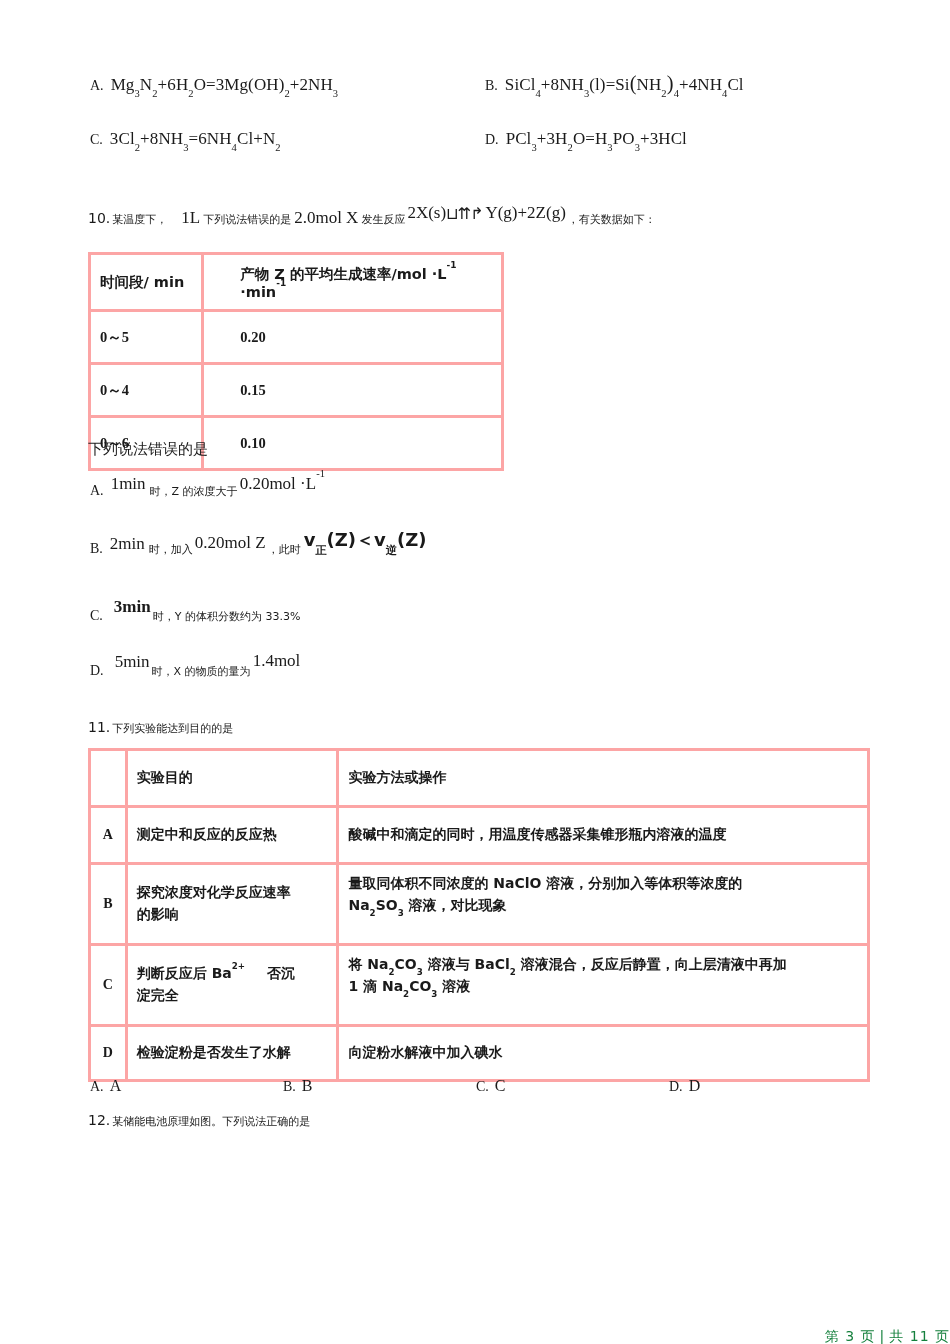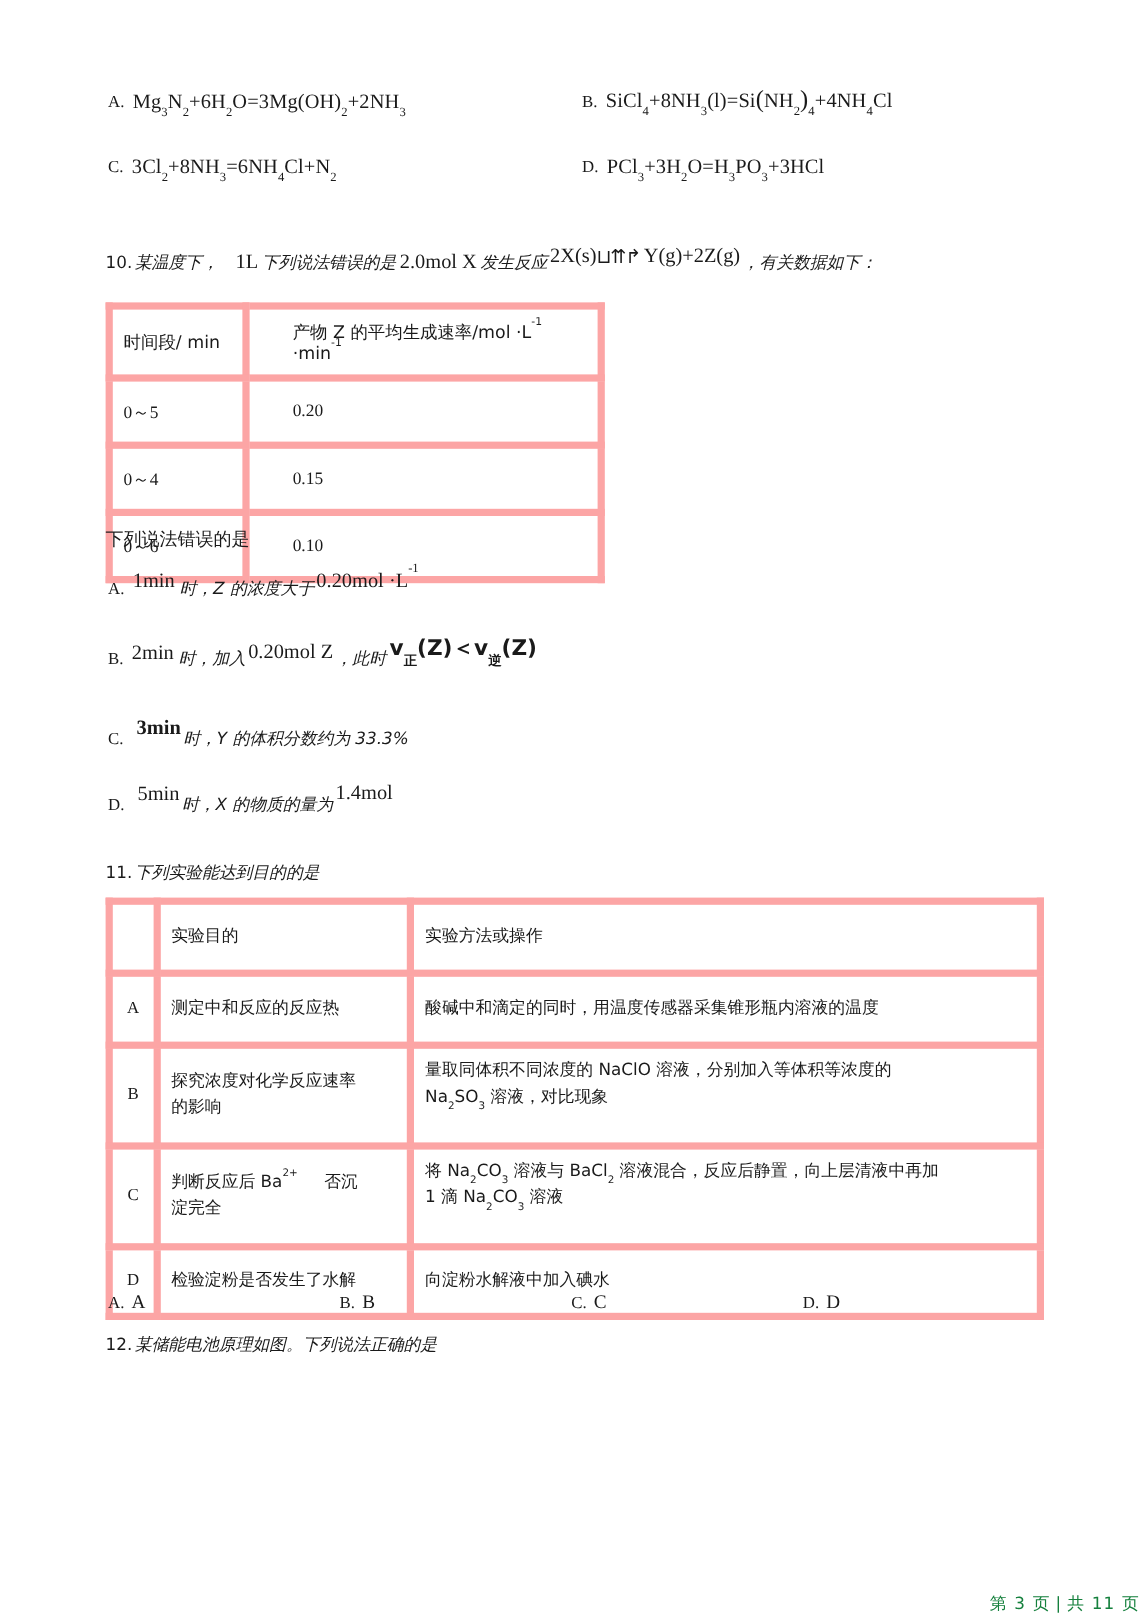--- a/index.html
+++ b/index.html
@@ -61,41 +61,41 @@
   
   .qline {
     position: absolute;
     font-size: 15px;
     white-space: nowrap;
     display: flex;
     align-items: baseline;
   }
   .qnum { font-size: 14px; }
   .inline-big { font-size: 17px; }
-  .inline-cn { font-size: 14px; font-style: italic; }
+  .inline-cn { font-size: 11px; }
 
   
   .eq-arrow {
     display: inline-block;
     font-family: "DejaVu Sans", sans-serif;
     font-size: 16px;
     letter-spacing: -1px;
     transform: translateY(1px);
   }
 
   
   table {
     border-collapse: collapse;
     position: absolute;
   }
   table td, table th {
-    border: 6px solid #fca5a5;
+    border: 3px solid #fca5a5;
     text-align: left;
     vertical-align: middle;
-    font-weight: normal;
+    font-weight: bold;
   }
 
   
   #rate-table { left: 88px; top: 252px; width: 416px; }
   #rate-table td {
     height: 42px;
     padding: 4px 9px;
     font-size: 14.5px;
   }
   #rate-table td.col-a { width: 104px; }

